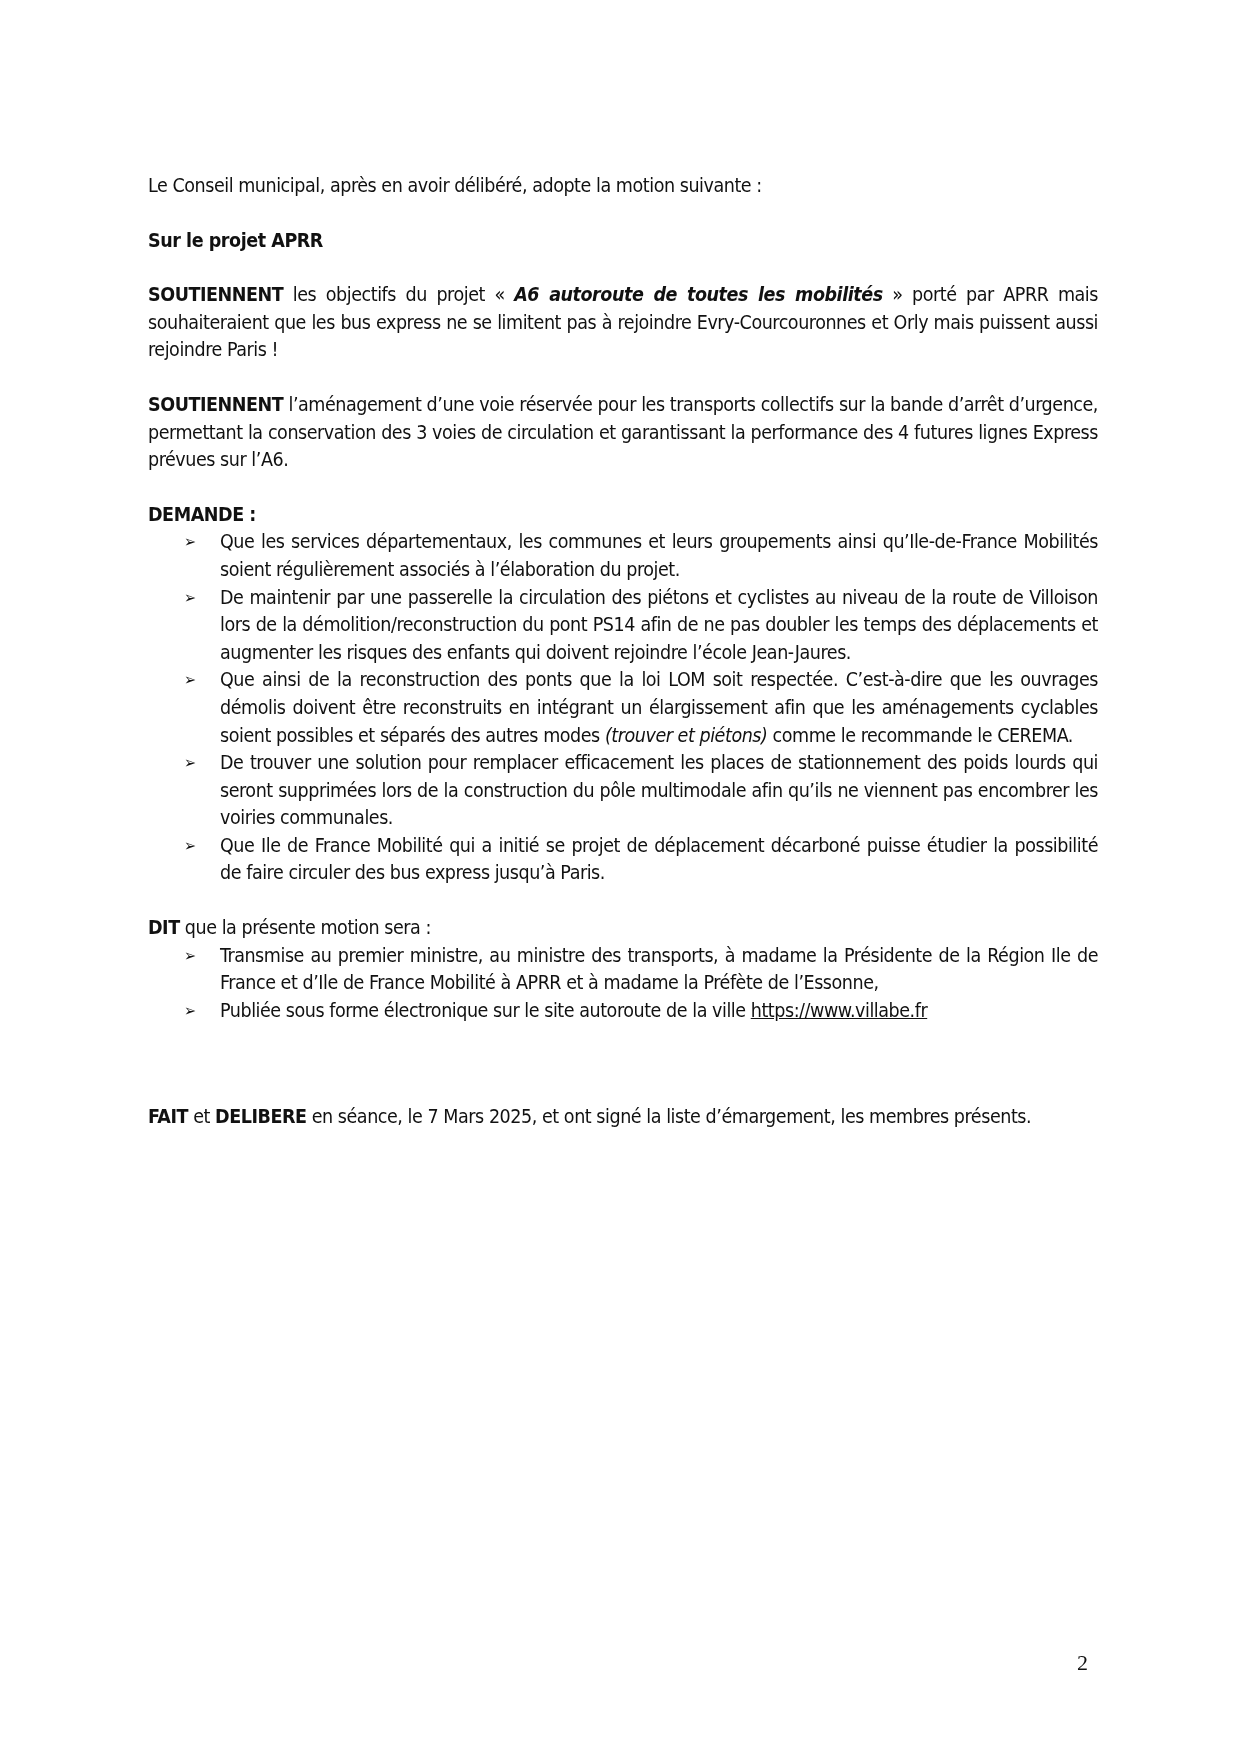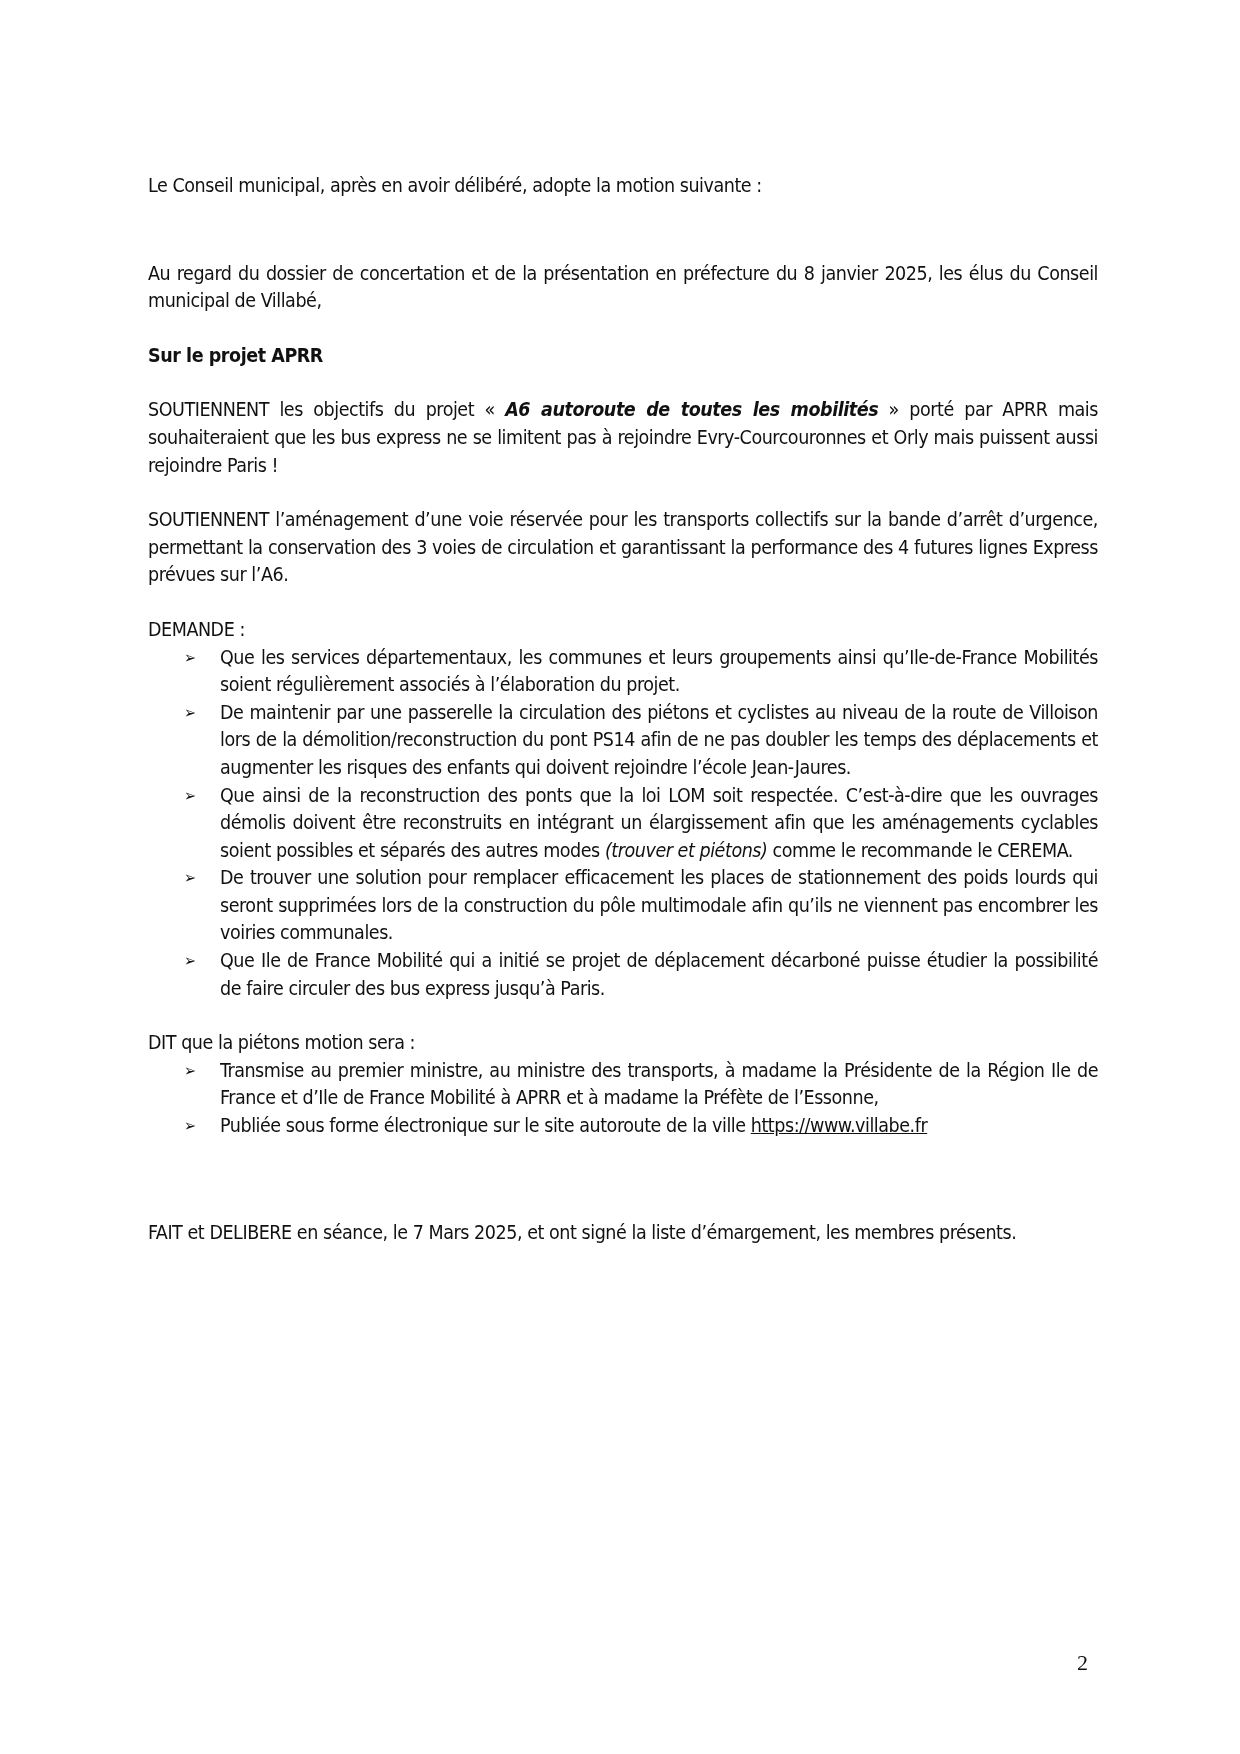--- a/index.html
+++ b/index.html
@@ -37,21 +37,21 @@
       margin-top: 60px;
     }
     .section-title {
       font-weight: bold;
       margin-top: 27px;
     }
     .block {
       margin-top: 27px;
     }
     b, .kw {
-      font-weight: normal;
+      font-weight: bold;
     }
     .em-bold {
       font-weight: bold;
       font-style: italic;
     }
     .ital {
       font-style: italic;
     }
     ul.arrow-list {
       list-style: none;
@@ -82,41 +82,40 @@
       font-size: 22px;
     }
   </style>
 </head>
 <body>
 
 <div class="page">
 
   <p class="heading-main">Le Conseil municipal, après en avoir délibéré, adopte la motion suivante :</p>
 
-  <p class="intro">Au regard du dossier de concertation et de la présentation en préfecture du 8 janvier 2025, les élus du Conseil municipal de Villabé,</p>
 
   <p class="section-title">Sur le projet APRR</p>
 
   <p class="block"><span class="kw">SOUTIENNENT</span><span> les objectifs du projet « </span><span class="em-bold">A6 autoroute de toutes les mobilités</span><span> » porté par APRR mais souhaiteraient que les bus express ne se limitent pas à rejoindre Evry-Courcouronnes et Orly mais puissent aussi rejoindre Paris !</span></p>
 
   <p class="block"><span class="kw">SOUTIENNENT</span><span> l’aménagement d’une voie réservée pour les transports collectifs sur la bande d’arrêt d’urgence, permettant la conservation des 3 voies de circulation et garantissant la performance des 4 futures lignes Express prévues sur l’A6.</span></p>
 
   <div class="block">
     <p class="kw">DEMANDE :</p>
     <ul class="arrow-list">
       <li><span class="bullet">➢</span><span>Que les services départementaux, les communes et leurs groupements ainsi qu’Ile-de-France Mobilités soient régulièrement associés à l’élaboration du projet.</span></li>
       <li><span class="bullet">➢</span><span>De maintenir par une passerelle la circulation des piétons et cyclistes au niveau de la route de Villoison lors de la démolition/reconstruction du pont PS14 afin de ne pas doubler les temps des déplacements et augmenter les risques des enfants qui doivent rejoindre l’école Jean-Jaures.</span></li>
       <li><span class="bullet">➢</span><span>Que ainsi de la reconstruction des ponts que la loi LOM soit respectée. C’est-à-dire que les ouvrages démolis doivent être reconstruits en intégrant un élargissement afin que les aménagements cyclables soient possibles et séparés des autres modes </span><span class="ital">(trouver et piétons)</span><span> comme le recommande le CEREMA.</span></li>
       <li><span class="bullet">➢</span><span>De trouver une solution pour remplacer efficacement les places de stationnement des poids lourds qui seront supprimées lors de la construction du pôle multimodale afin qu’ils ne viennent pas encombrer les voiries communales.</span></li>
       <li><span class="bullet">➢</span><span>Que Ile de France Mobilité qui a initié se projet de déplacement décarboné puisse étudier la possibilité de faire circuler des bus express jusqu’à Paris.</span></li>
     </ul>
   </div>
 
   <div class="block">
-    <p><span class="kw">DIT</span><span> que la piétons motion sera :</span></p>
+    <p><span class="kw">DIT</span><span> que la présente motion sera :</span></p>
     <ul class="arrow-list">
       <li><span class="bullet">➢</span><span>Transmise au premier ministre, au ministre des transports, à madame la Présidente de la Région Ile de France et d’Ile de France Mobilité à APRR et à madame la Préfète de l’Essonne,</span></li>
       <li><span class="bullet">➢</span><span>Publiée sous forme électronique sur le site autoroute de la ville </span><span class="link">https://www.villabe.fr</span></li>
     </ul>
   </div>
 
   <p class="fait"><span class="kw">FAIT</span><span> et </span><span class="kw">DELIBERE</span><span> en séance, le 7 Mars 2025, et ont signé la liste d’émargement, les membres présents.</span></p>
 
 </div>
 

